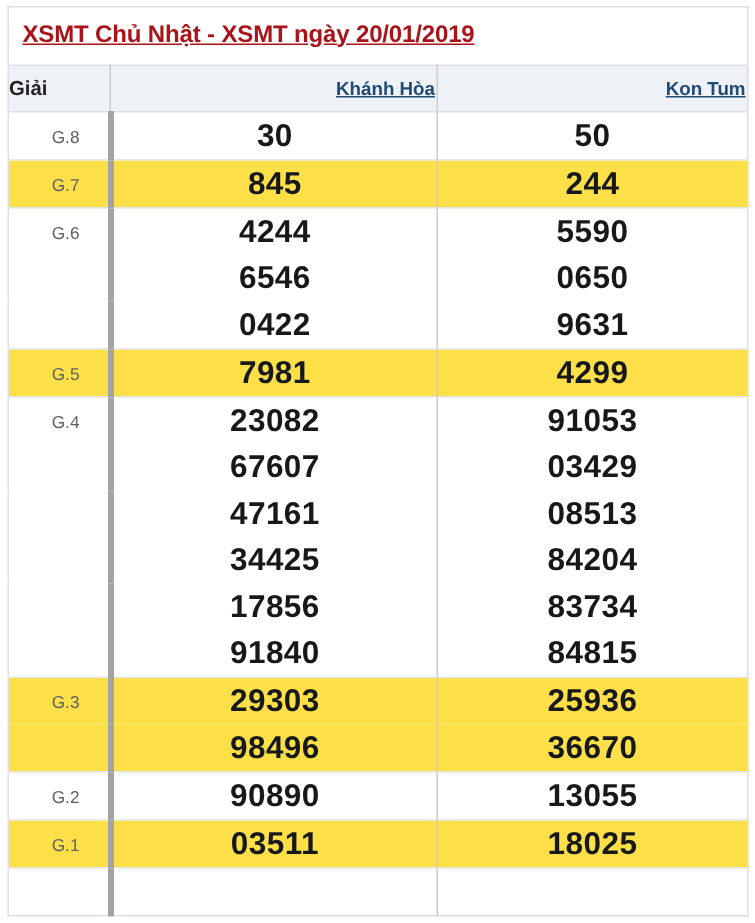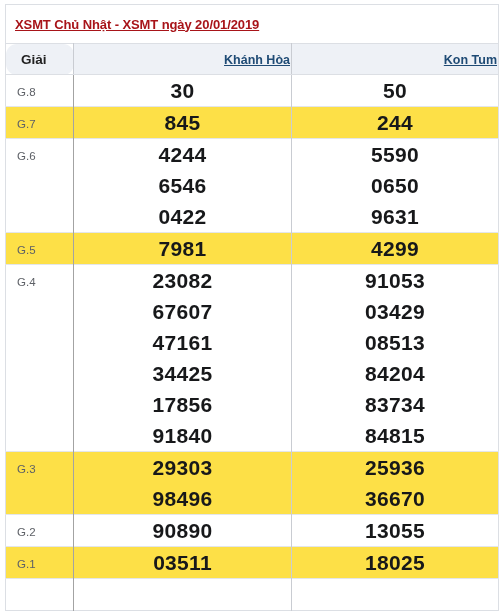--- a/index.html
+++ b/index.html
@@ -33,41 +33,40 @@
   
   .title-row td {
     border: none;
     background: #ffffff;
     padding: 6px 0 7px 9px;
     height: 25px;
     vertical-align: middle;
   }
   .title-link {
     color: #a81419;
-    font-size: 13px;
+    font-size: 16px;
     font-weight: bold;
     text-decoration: underline;
     letter-spacing: -0.1px;
     cursor: pointer;
     white-space: nowrap;
   }
 
   
   .head-row td {
     background: #eef1f6;
     border-top: 1px solid #dcdfe4;
     border-bottom: 1px solid #dcdfe4;
     height: 28px;
     vertical-align: middle;
   }
   .head-row td.c-prize {
     text-align: left;
-    padding-left: 15px;
+    padding-left: 0;
     border-right: 1px solid #c9ccd2;
-    border-radius: 11px;
   }
   .head-row td.c-prov {
     text-align: right;
   }
   .head-row td.c-prov.sep {
     border-right: 1px solid #c9ccd2;
   }
   .head-prize-label {
     color: #222222;
     font-size: 13.5px;
@@ -82,23 +81,23 @@
   }
 
   
   .data-row td {
     height: 29px;
     vertical-align: middle;
     border: none;
   }
   .data-row td.c-prize {
     width: 68px;
-    text-align: left;
+    text-align: center;
     padding-left: 11px;
-    border-right: 1px solid #a3a3a3;
+    border-right: 4px solid #a3a3a3;
   }
   .data-row td.c-prov {
     text-align: center;
   }
   .data-row td.c-prov.sep {
     border-right: 1px solid #c9ccd2;
   }
 
   .prize-label {
     color: #5d6066;

